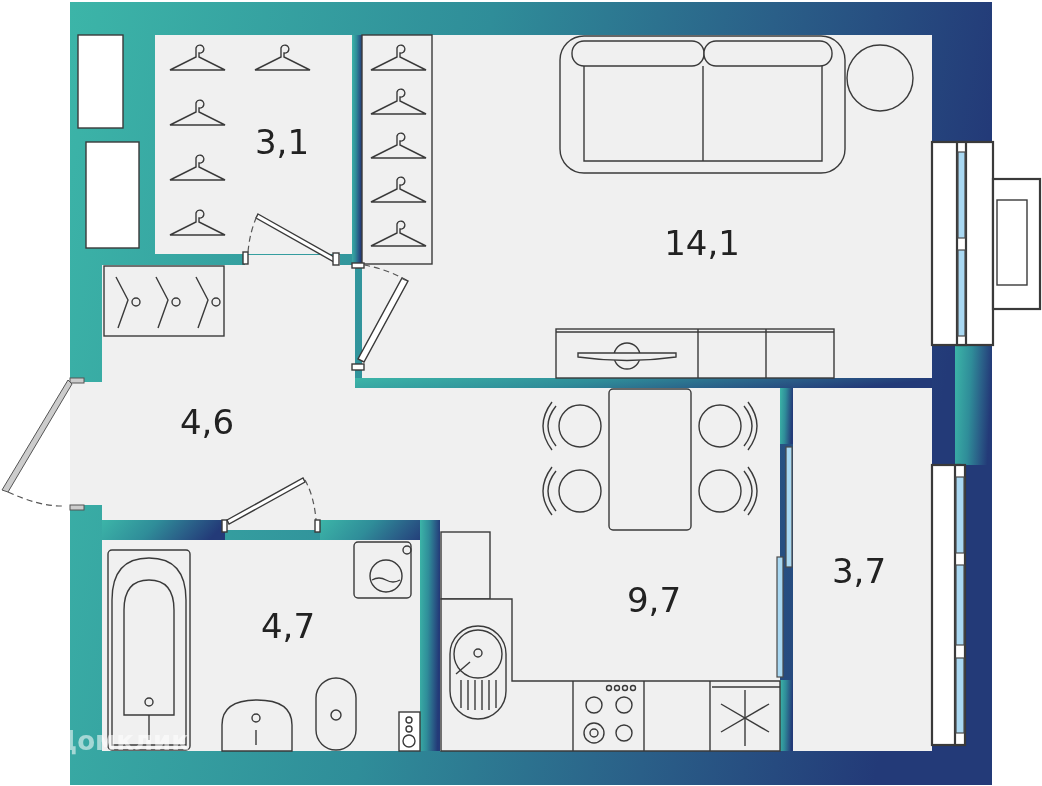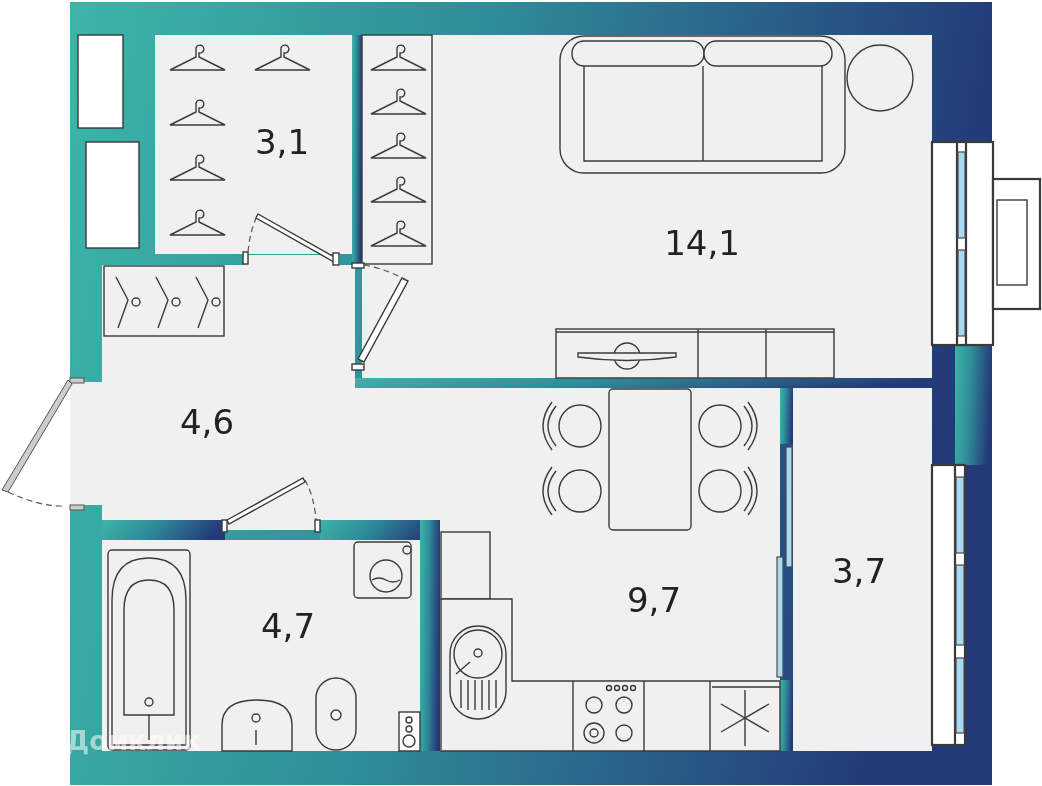--- a/index.html
+++ b/index.html
@@ -5,21 +5,21 @@
     html, body { margin: 0; padding: 0; background: #ffffff; }
     body { width: 1042px; height: 786px; position: relative; overflow: hidden; font-family: "Liberation Sans", sans-serif; }
     #plan { position: absolute; left: 0; top: 0; }
     .area-label { font-family: "DejaVu Sans", sans-serif; font-size: 34px; fill: #222222; font-weight: 500; }
     .line { fill: none; stroke: #3a3a3a; stroke-width: 1.4; }
     .furn { fill: #f0f0f0; stroke: #3a3a3a; stroke-width: 1.4; }
     .whitebox { fill: #ffffff; stroke: #3a3a3a; stroke-width: 1.4; }
     .glass { fill: #a9d8f2; stroke: #4a4a4a; stroke-width: 1.2; }
     .frame { fill: #ffffff; stroke: #3a3a3a; stroke-width: 2.2; }
     .dash { fill: none; stroke: #555; stroke-width: 1.2; stroke-dasharray: 6 4; }
-    .watermark { position: absolute; left: 34px; top: 726px; font-family: "DejaVu Sans", sans-serif; font-size: 26px; font-weight: bold; color: rgba(255,255,255,0.55); letter-spacing: 0px; display: flex; align-items: center; gap: 6px; }
+    .watermark { position: absolute; left: 22px; top: 726px; font-family: "DejaVu Sans", sans-serif; font-size: 26px; font-weight: bold; color: rgba(255,255,255,0.55); letter-spacing: 0px; display: flex; align-items: center; gap: 6px; }
     .wm-house { width: 26px; height: 26px; }
   </style>
 </head>
 <body>
 
 <svg id="plan" width="1042" height="786" viewBox="0 0 1042 786">
   <defs>
     <linearGradient id="wallgrad" x1="0" y1="0" x2="1" y2="0.15">
       <stop offset="0" stop-color="#3cb5a8"></stop>
       <stop offset="0.45" stop-color="#2f8d99"></stop>

